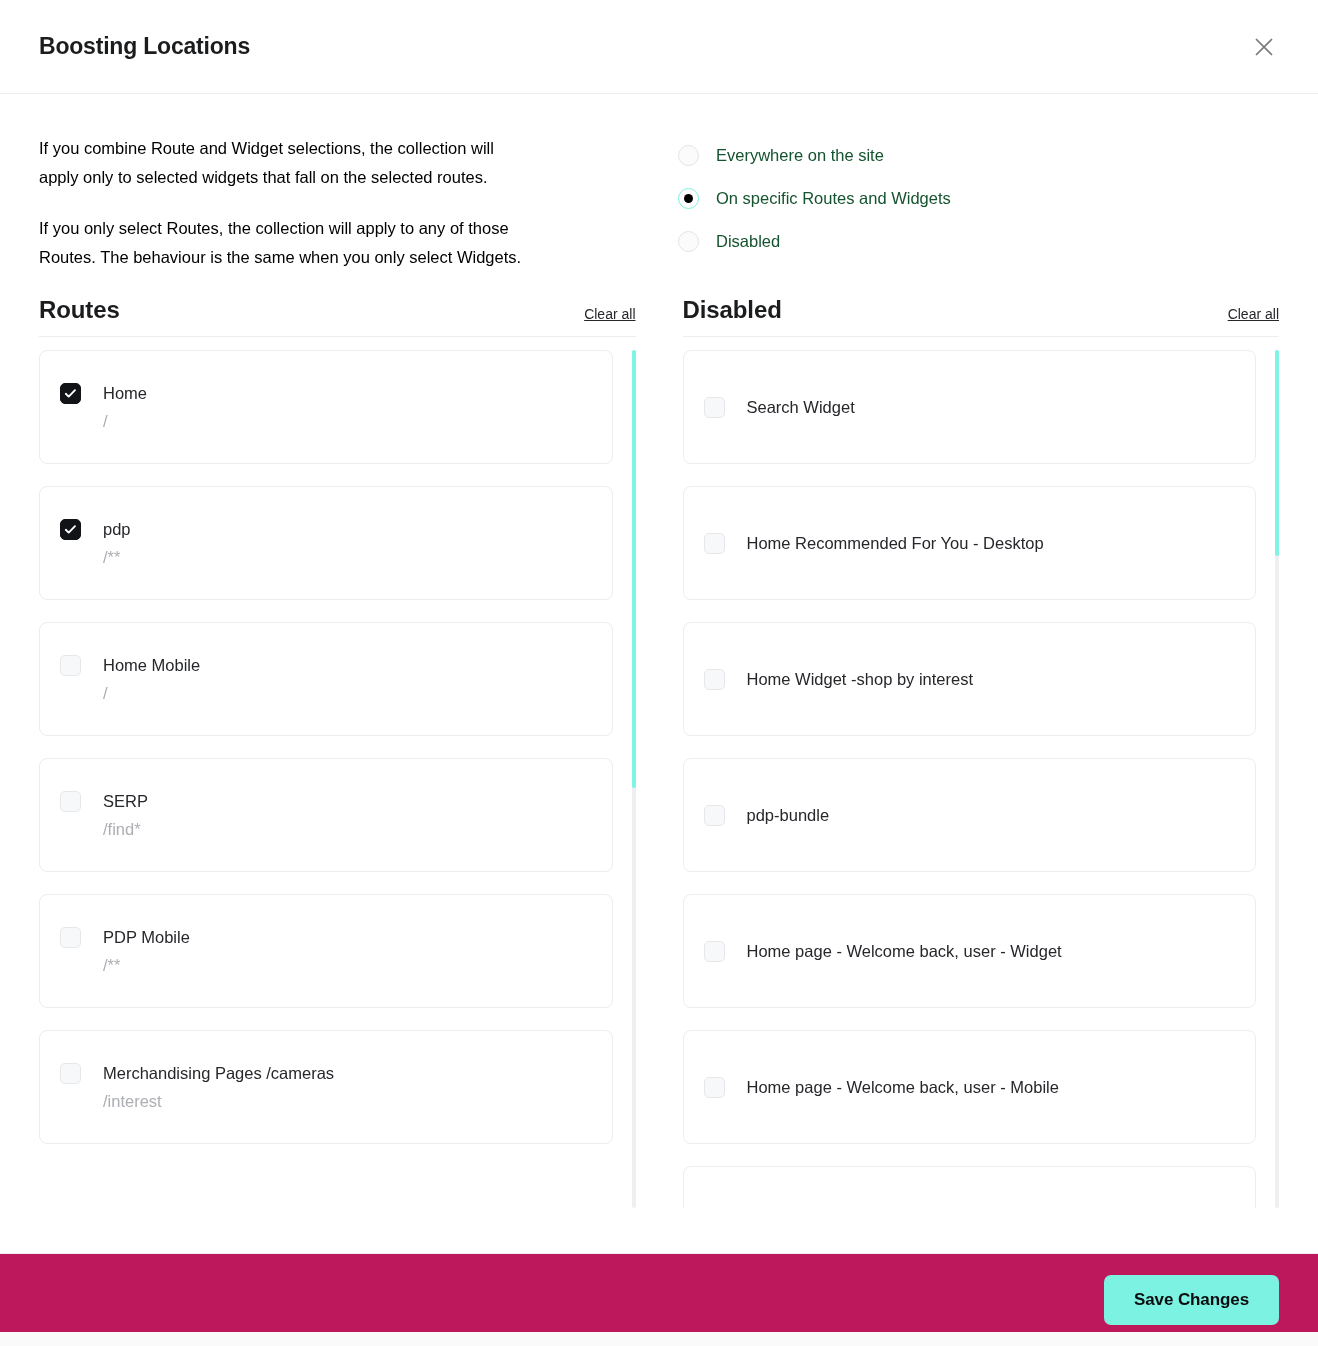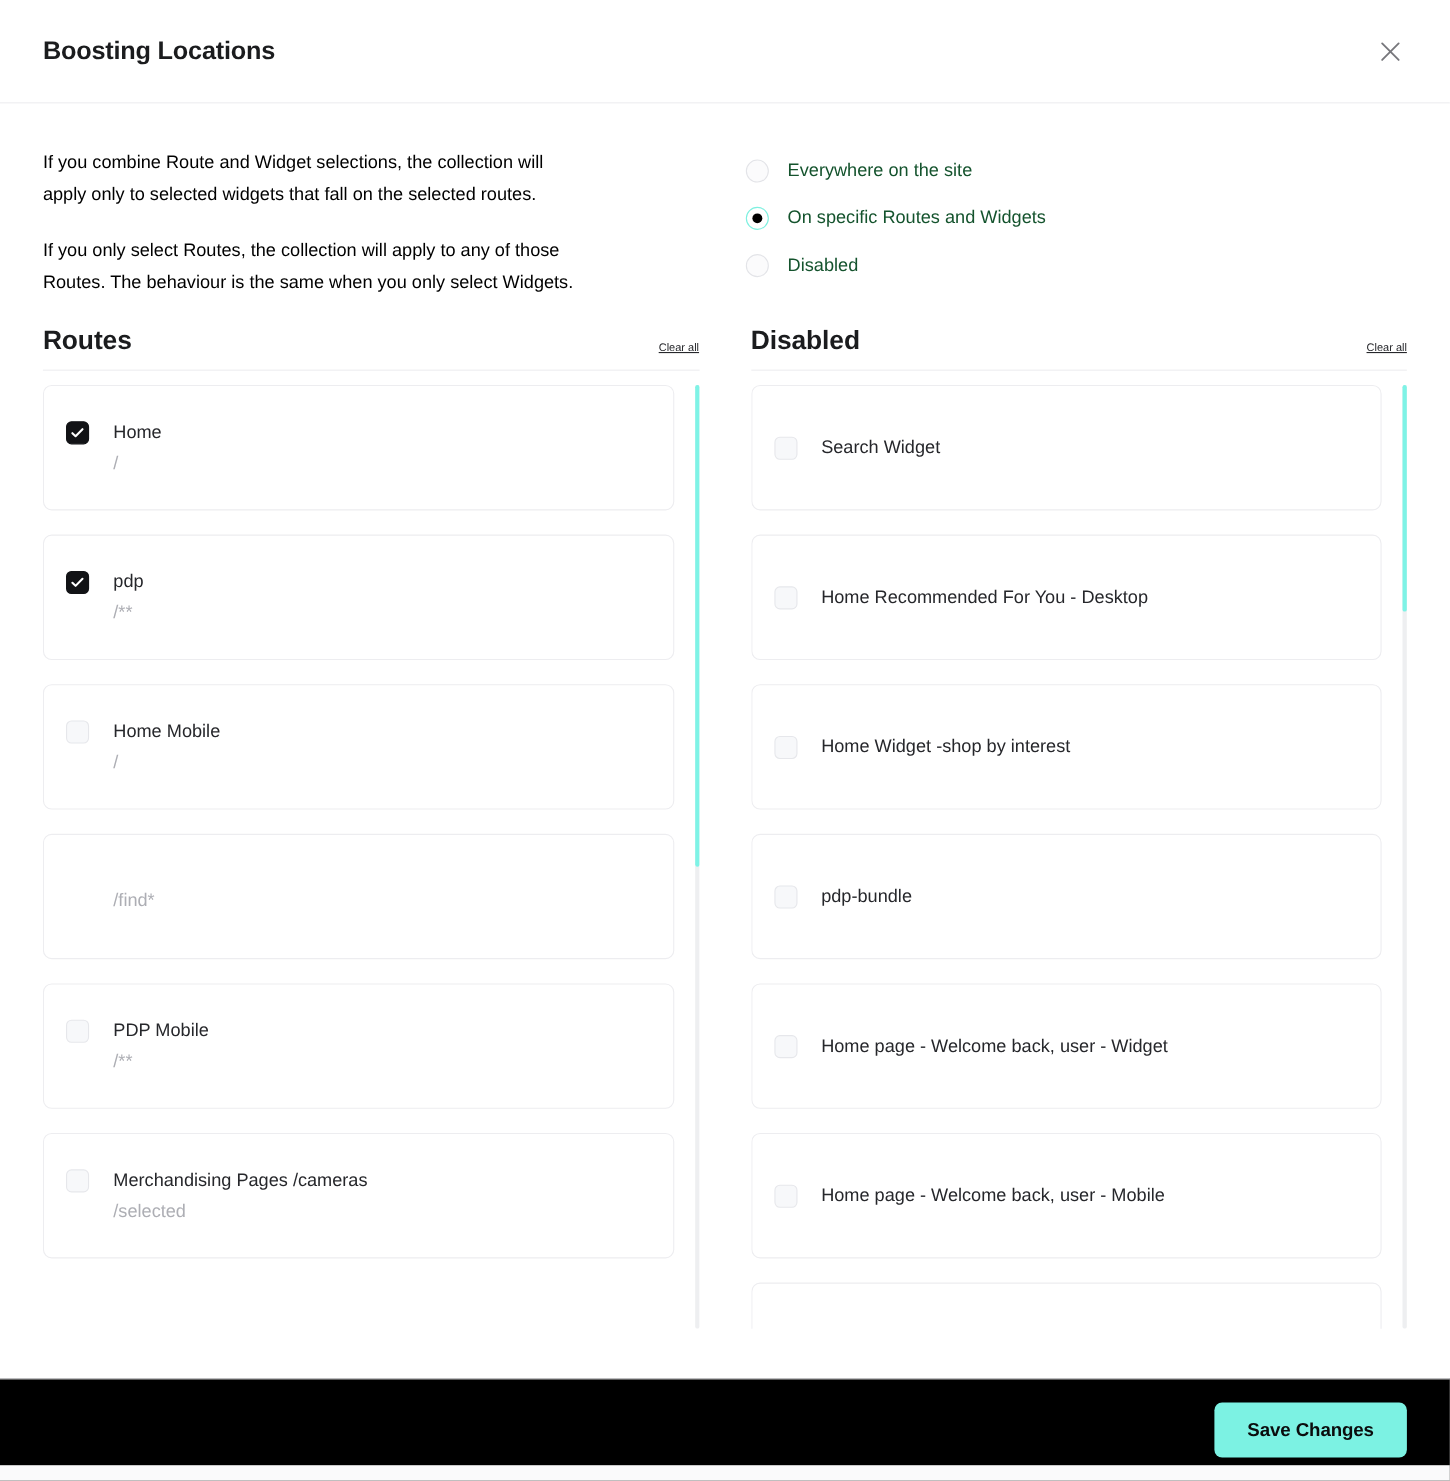--- a/index.html
+++ b/index.html
@@ -135,21 +135,21 @@
     justify-content: space-between;
     padding-bottom: 12px;
   }
   .col-title {
     font-size: 24px;
     font-weight: bold;
     color: #1b1c1e;
     letter-spacing: -0.1px;
   }
   .clear-all {
-    font-size: 10px;
+    font-size: 14px;
     color: #26272b;
     text-decoration: underline;
     cursor: pointer;
     padding-bottom: 2px;
   }
   .col-divider {
     height: 1px;
     background: #ededf0;
     margin-bottom: 13px;
   }
@@ -228,21 +228,21 @@
 
   
   .modal-footer {
     height: 93px;
     min-height: 93px;
     border-top: 1px solid #ededf0;
     display: flex;
     align-items: center;
     justify-content: flex-end;
     padding: 0 39px;
-    background: #000000;
+    background: #be185d;
   }
   .save-btn {
     background: #7cf2e3;
     color: #0b0c0d;
     border: none;
     border-radius: 7px;
     font-size: 17px;
     font-weight: bold;
     font-family: "Liberation Sans", sans-serif;
     padding: 0 30px;
@@ -335,35 +335,39 @@
                 <div class="item-path">/**</div>
               </div>
               <div class="item-card">
                 <div class="item-row">
                   <span class="cb"></span>
                   <span class="item-label">Home Mobile</span>
                 </div>
                 <div class="item-path">/</div>
               </div>
               <div class="item-card">
+                <div class="item-row">
+                  <span class="cb"></span>
+                  <span class="item-label">SERP</span>
+                </div>
                 <div class="item-path">/find*</div>
               </div>
               <div class="item-card">
                 <div class="item-row">
                   <span class="cb"></span>
                   <span class="item-label">PDP Mobile</span>
                 </div>
                 <div class="item-path">/**</div>
               </div>
               <div class="item-card">
                 <div class="item-row">
                   <span class="cb"></span>
                   <span class="item-label">Merchandising Pages /cameras</span>
                 </div>
-                <div class="item-path">/selected</div>
+                <div class="item-path">/interest</div>
               </div>
             </div>
           <div class="sbar">
             <div class="sbar-thumb" id="routes-thumb" style="height: 51%;"></div>
           </div>
         </div>
       </div>
 
       <div class="col right">
         <div class="col-head">

